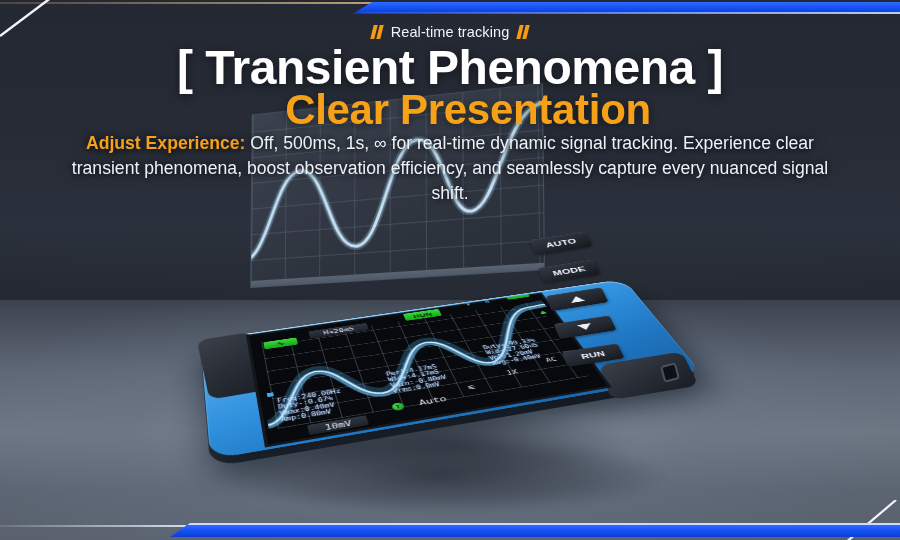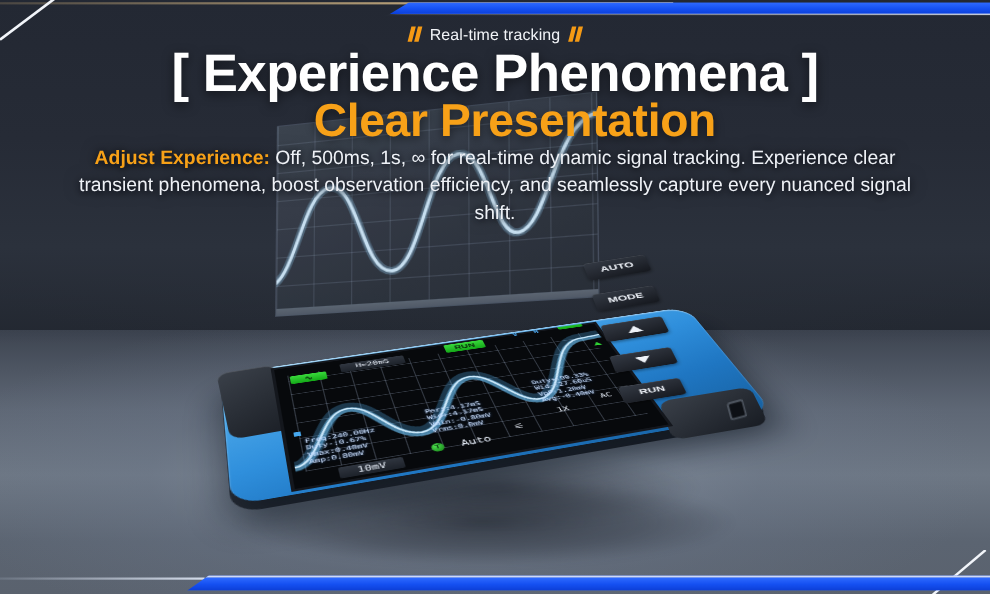--- a/index.html
+++ b/index.html
@@ -88,21 +88,21 @@
     background:linear-gradient(90deg, rgba(20,60,210,0), rgba(10,40,170,.0));
   }
   .bot-hairline {
     position:absolute; left:0; top:525px; width:186px; height:2px;
     background:linear-gradient(90deg, rgba(200,212,230,.15), rgba(224,232,246,.9));
   }
 
   
   .eyebrow {
     position:absolute; left:0; right:0; top:24px;
-    display:flex; justify-content:center; gap:9px;
+    display:flex; justify-content:center; align-items:center; gap:9px;
   }
   .eyebrow .bars { display:flex; gap:2.5px; transform:skewX(-14deg); }
   .eyebrow .bars i { display:block; width:3.5px; height:14px; background:#f59a14; }
   .eyebrow .txt { color:#f2f4f8; font-size:14.5px; letter-spacing:.1px; }
 
   .h1 {
     position:absolute; left:0; right:0; top:40px;
     text-align:center; color:#ffffff;
     font-size:48px; font-weight:bold; letter-spacing:-.5px;
     text-shadow:0 2px 10px rgba(0,0,0,.55);
@@ -270,21 +270,21 @@
         <i></i>
         <i></i>
       </span>
     <span class="txt">Real-time tracking</span>
     <span class="bars">
         <i></i>
         <i></i>
       </span>
   </div>
 
-  <h1 class="h1">[ Experience Phenomena ]</h1>
+  <h1 class="h1">[ Transient Phenomena ]</h1>
   <h2 class="h2">Clear Presentation</h2>
 
   <p class="para"><b>Adjust Experience:</b><span> Off, 500ms, 1s, ∞ for real-time dynamic signal tracking. Experience clear transient phenomena, boost observation efficiency, and seamlessly capture every nuanced signal shift.</span></p>
 
   <div id="device">
     <div class="dev-shadow"></div>
     <div class="body-dark"></div>
     <div class="body-blue"></div>
     <div class="grip-l"></div>
     <div class="grip-r"></div>

